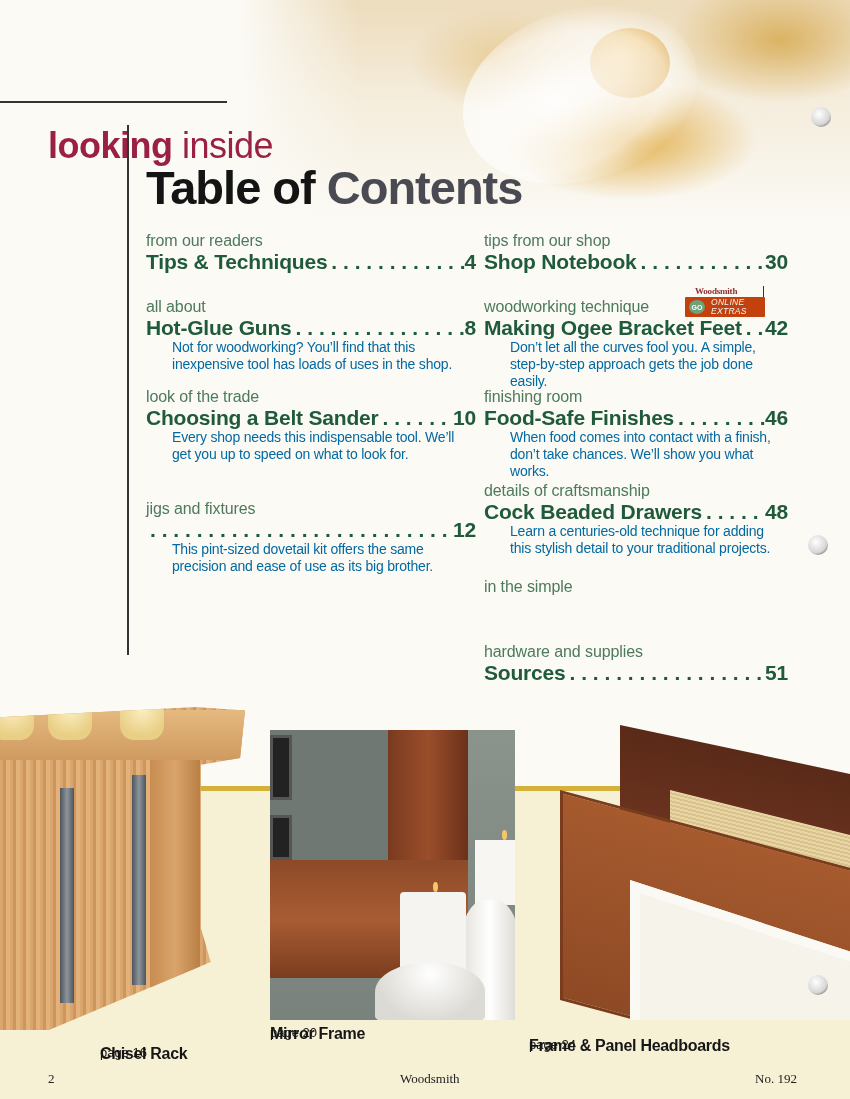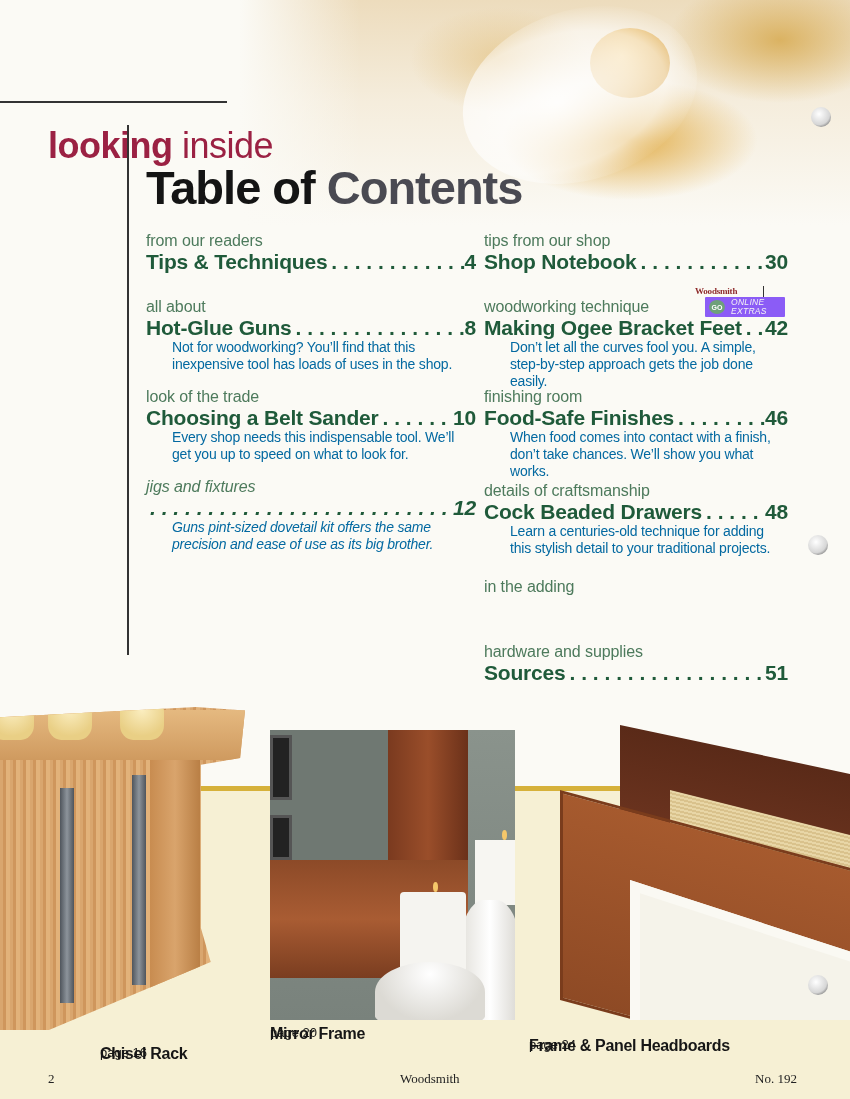--- a/index.html
+++ b/index.html
@@ -93,21 +93,21 @@
     .badge {
       position: absolute; left: 685px; top: 286px; width: 80px; height: 30px;
     }
     .badge .brand {
       position: absolute; left: 10px; top: 0; font-family: "Liberation Serif", serif;
       font-size: 9px; font-weight: 700; color: #8e2a2a; letter-spacing: -0.2px;
     }
     .badge .bar { position: absolute; left: 78px; top: 0; width: 1px; height: 12px; background: #333; }
     .badge .box {
       position: absolute; left: 0; top: 11px; width: 80px; height: 20px;
-      background: #8b5cf6; border-radius: 1px; display: flex; align-items: center; margin-left: 20px;
+      background: #c2410c; border-radius: 1px; display: flex; align-items: center;
     }
     .badge .go {
       width: 16px; height: 14px; margin-left: 4px; border-radius: 50%;
       background: #6ea07a; color: #fff; font-size: 7px; font-weight: 700;
       display: flex; align-items: center; justify-content: center;
     }
     .badge .txt {
       margin-left: 6px; color: #f4f4f4; font-size: 8.5px; font-style: italic; line-height: 9px;
       letter-spacing: 0.3px;
     }
@@ -258,27 +258,27 @@
   <div class="entry left" style="top:388px;">
     <div class="kicker">look of the trade</div>
     <div class="headline">
       <span class="h-title">Choosing a Belt Sander</span>
       <span class="leader"></span>
       <span class="pg">10</span>
     </div>
     <div class="desc">Every shop needs this indispensable tool. We’ll get you up to speed on what to look for.</div>
   </div>
 
-  <div class="entry left" style="top:478px;font-style:italic;">
+  <div class="entry left" style="top:500px;">
     <div class="kicker">jigs and fixtures</div>
     <div class="headline">
       <span class="leader"></span>
       <span class="pg">12</span>
     </div>
-    <div class="desc">Guns pint-sized dovetail kit offers the same precision and ease of use as its big brother.</div>
+    <div class="desc">This pint-sized dovetail kit offers the same precision and ease of use as its big brother.</div>
   </div>
 
 
   <div class="entry right" style="top:232px; width:304px;">
     <div class="kicker">tips from our shop</div>
     <div class="headline">
       <span class="h-title">Shop Notebook</span>
       <span class="leader"></span>
       <span class="pg">30</span>
     </div>
@@ -320,21 +320,21 @@
     <div class="kicker">details of craftsmanship</div>
     <div class="headline">
       <span class="h-title">Cock Beaded Drawers</span>
       <span class="leader"></span>
       <span class="pg">48</span>
     </div>
     <div class="desc">Learn a centuries-old technique for adding this stylish detail to your traditional projects.</div>
   </div>
 
   <div class="entry right" style="top:578px; width:304px;">
-    <div class="kicker">in the adding</div>
+    <div class="kicker">in the simple</div>
   </div>
 
   <div class="entry right" style="top:643px; width:304px;">
     <div class="kicker">hardware and supplies</div>
     <div class="headline">
       <span class="h-title">Sources</span>
       <span class="leader"></span>
       <span class="pg">51</span>
     </div>
   </div>

